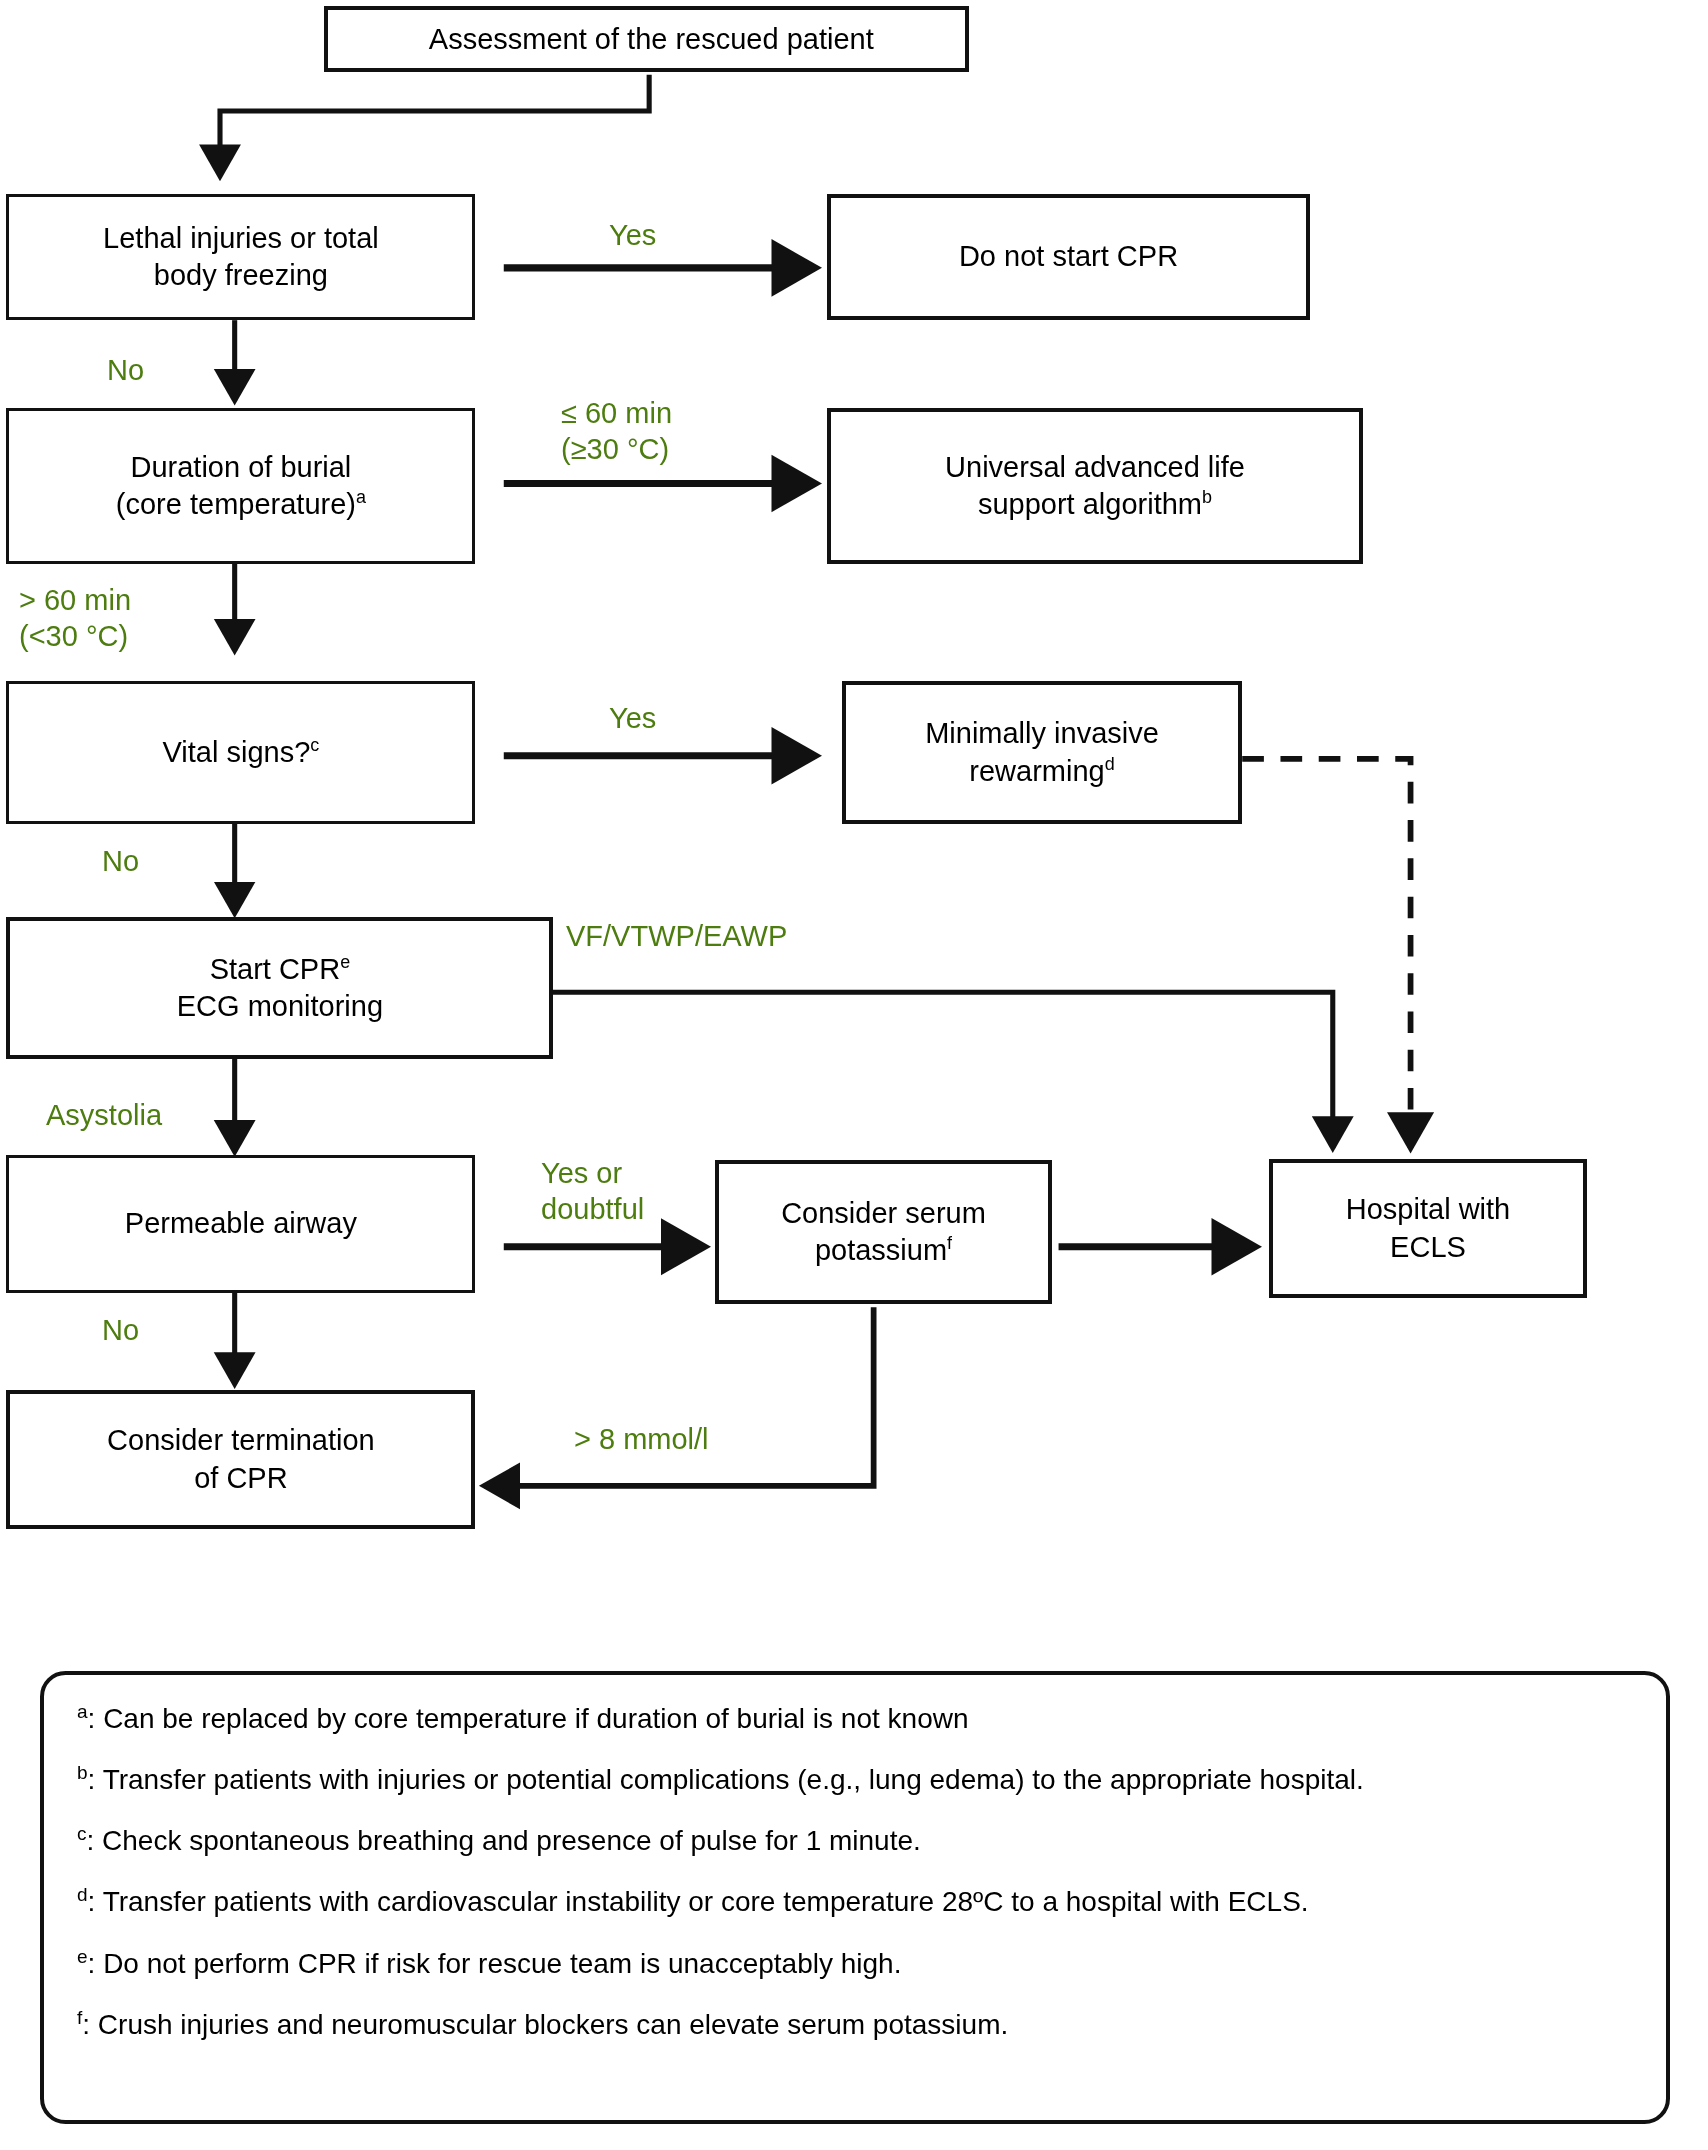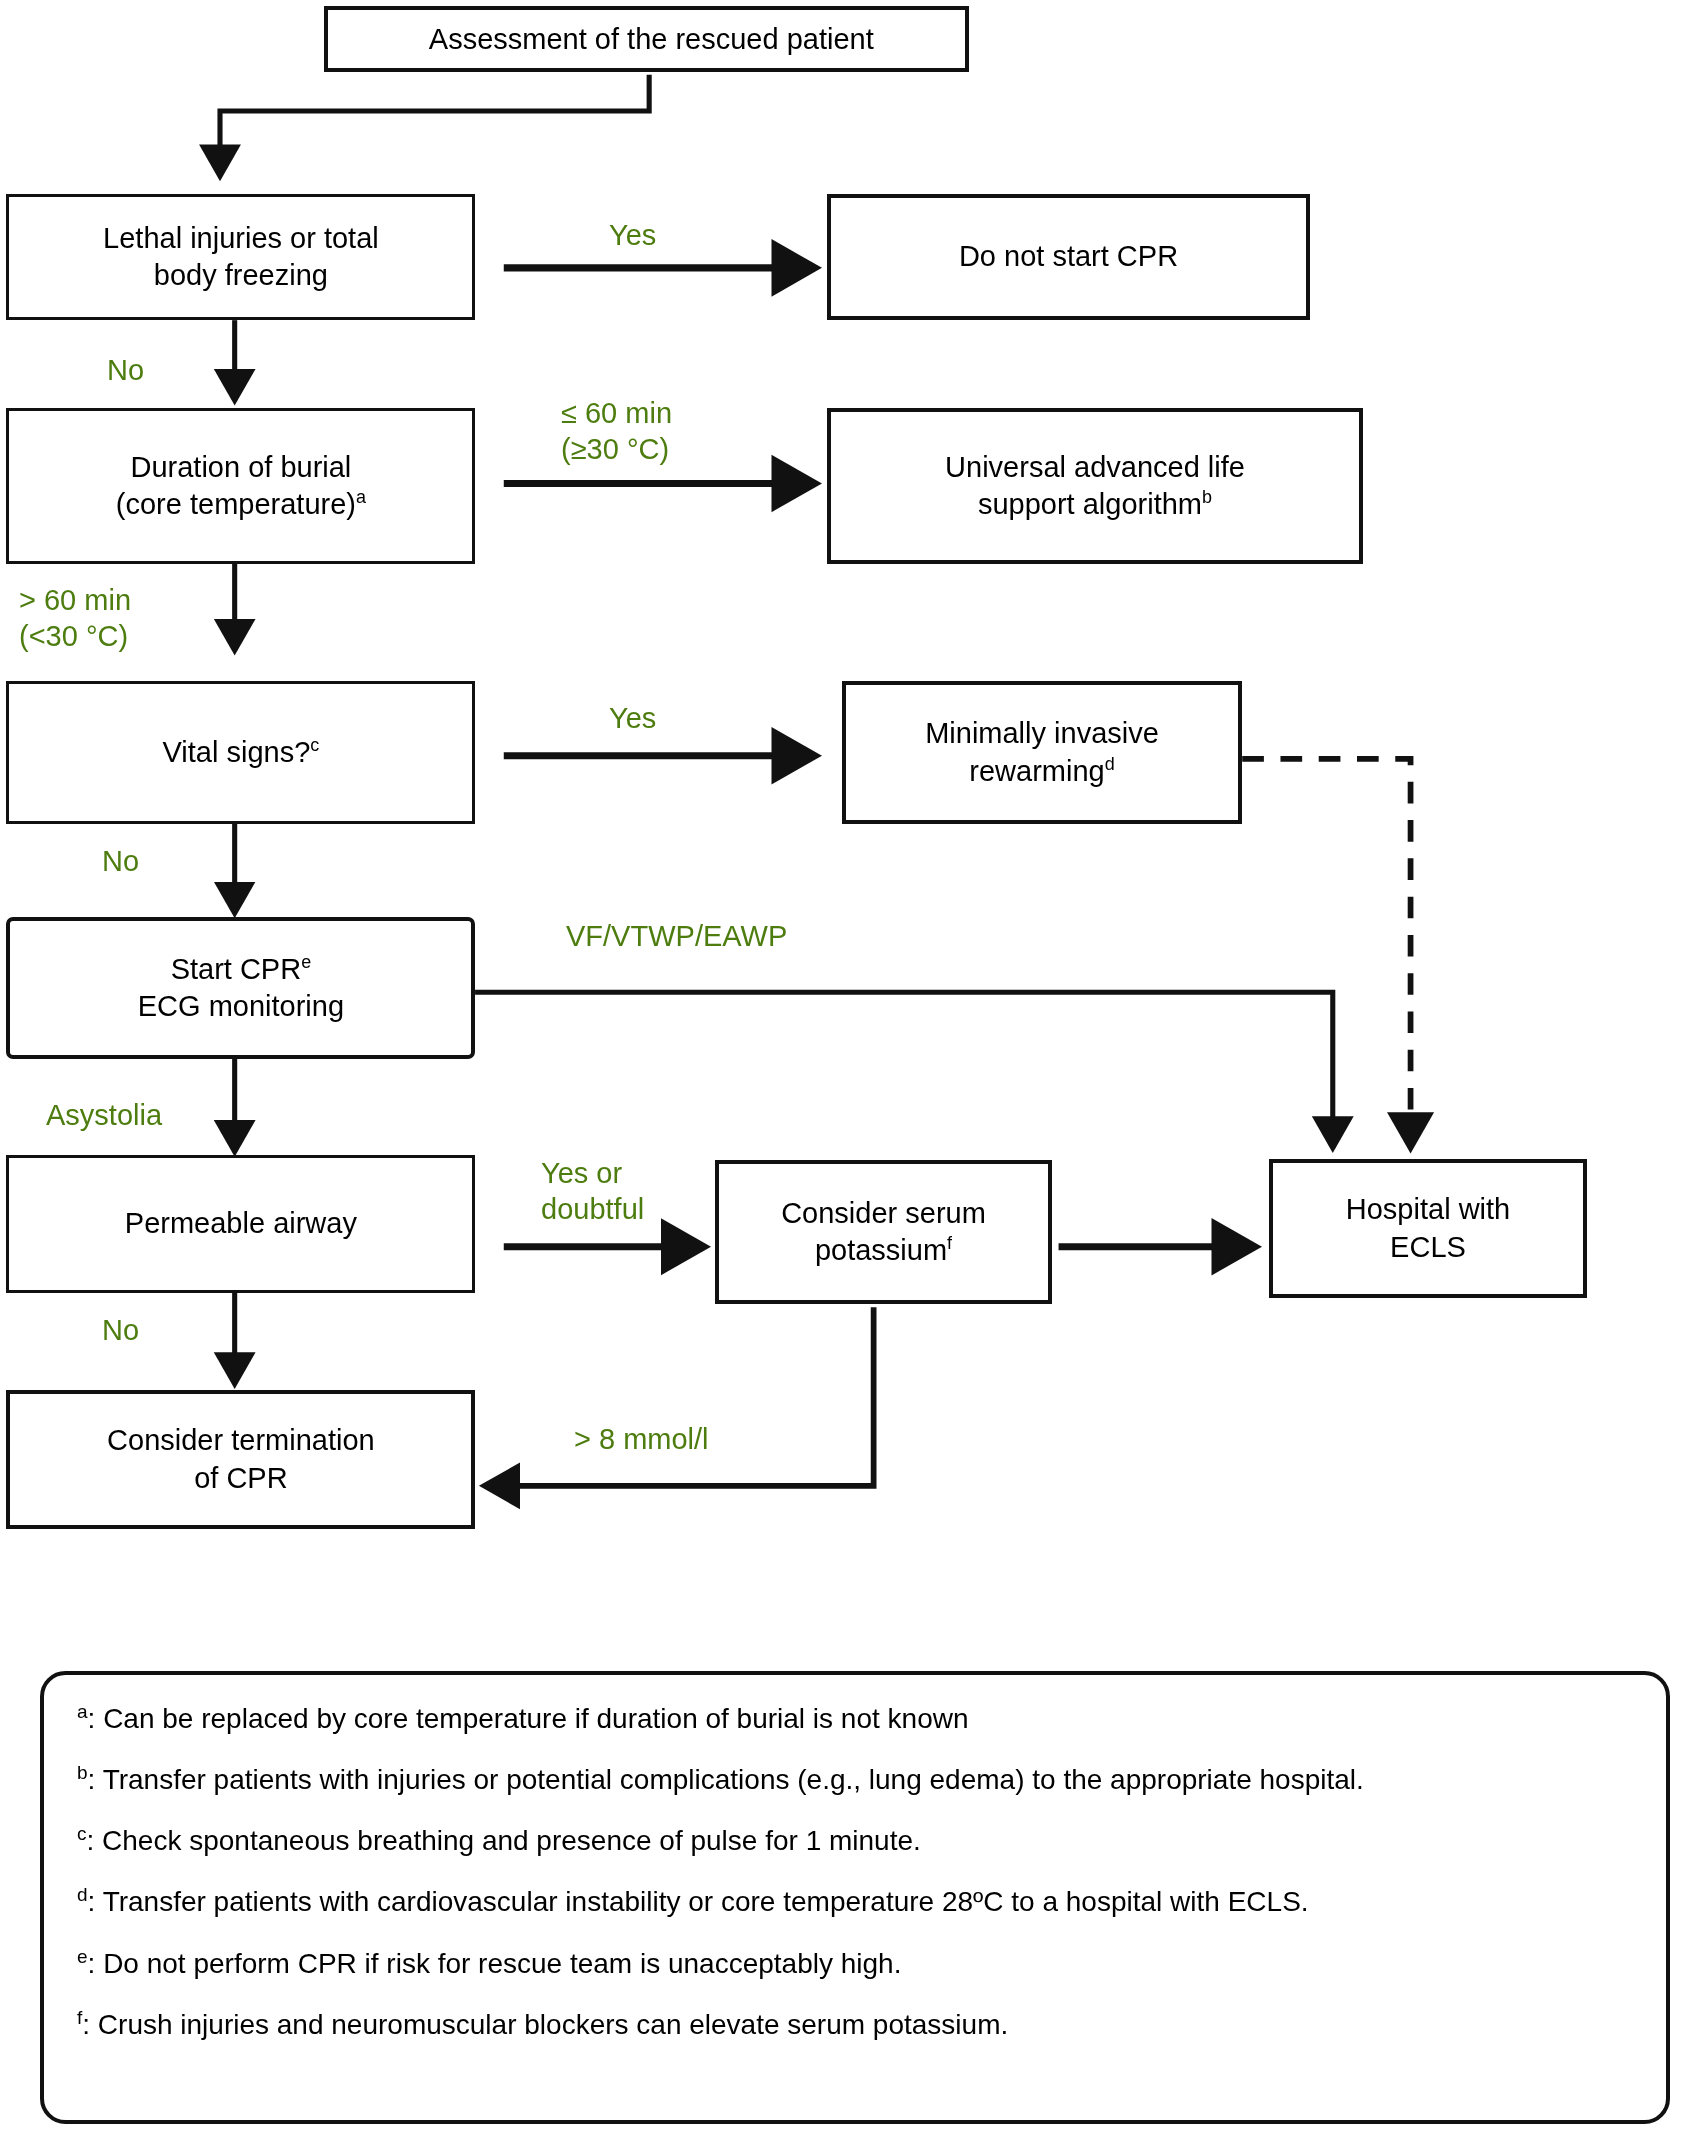--- a/index.html
+++ b/index.html
@@ -141,21 +141,21 @@
 
   <div class="node thin" style="left:6.4px; top:681px; width:469px; height:143px;">
     <span class="txt"><span>Vital signs?</span><sup>c</sup></span>
   </div>
 
   <div class="node" style="left:842px; top:681px; width:400px; height:143px;">
     <span class="txt"><span>Minimally invasive
 rewarming</span><sup>d</sup></span>
   </div>
 
-  <div class="node" style="left:6.4px; top:917px; width:469px; height:142px;border-radius:7px;">
+  <div class="node" style="left:6.4px; top:917px; width:547px; height:142px;">
     <span class="txt"><span>Start CPR</span><sup>e</sup><br><span>ECG monitoring</span></span>
   </div>
 
   <div class="node thin" style="left:6.4px; top:1155px; width:469px; height:138px;">
     <span class="txt">Permeable airway</span>
   </div>
 
   <div class="node" style="left:715px; top:1160px; width:337px; height:144px;">
     <span class="txt"><span>Consider serum
 potassium</span><sup>f</sup></span>

